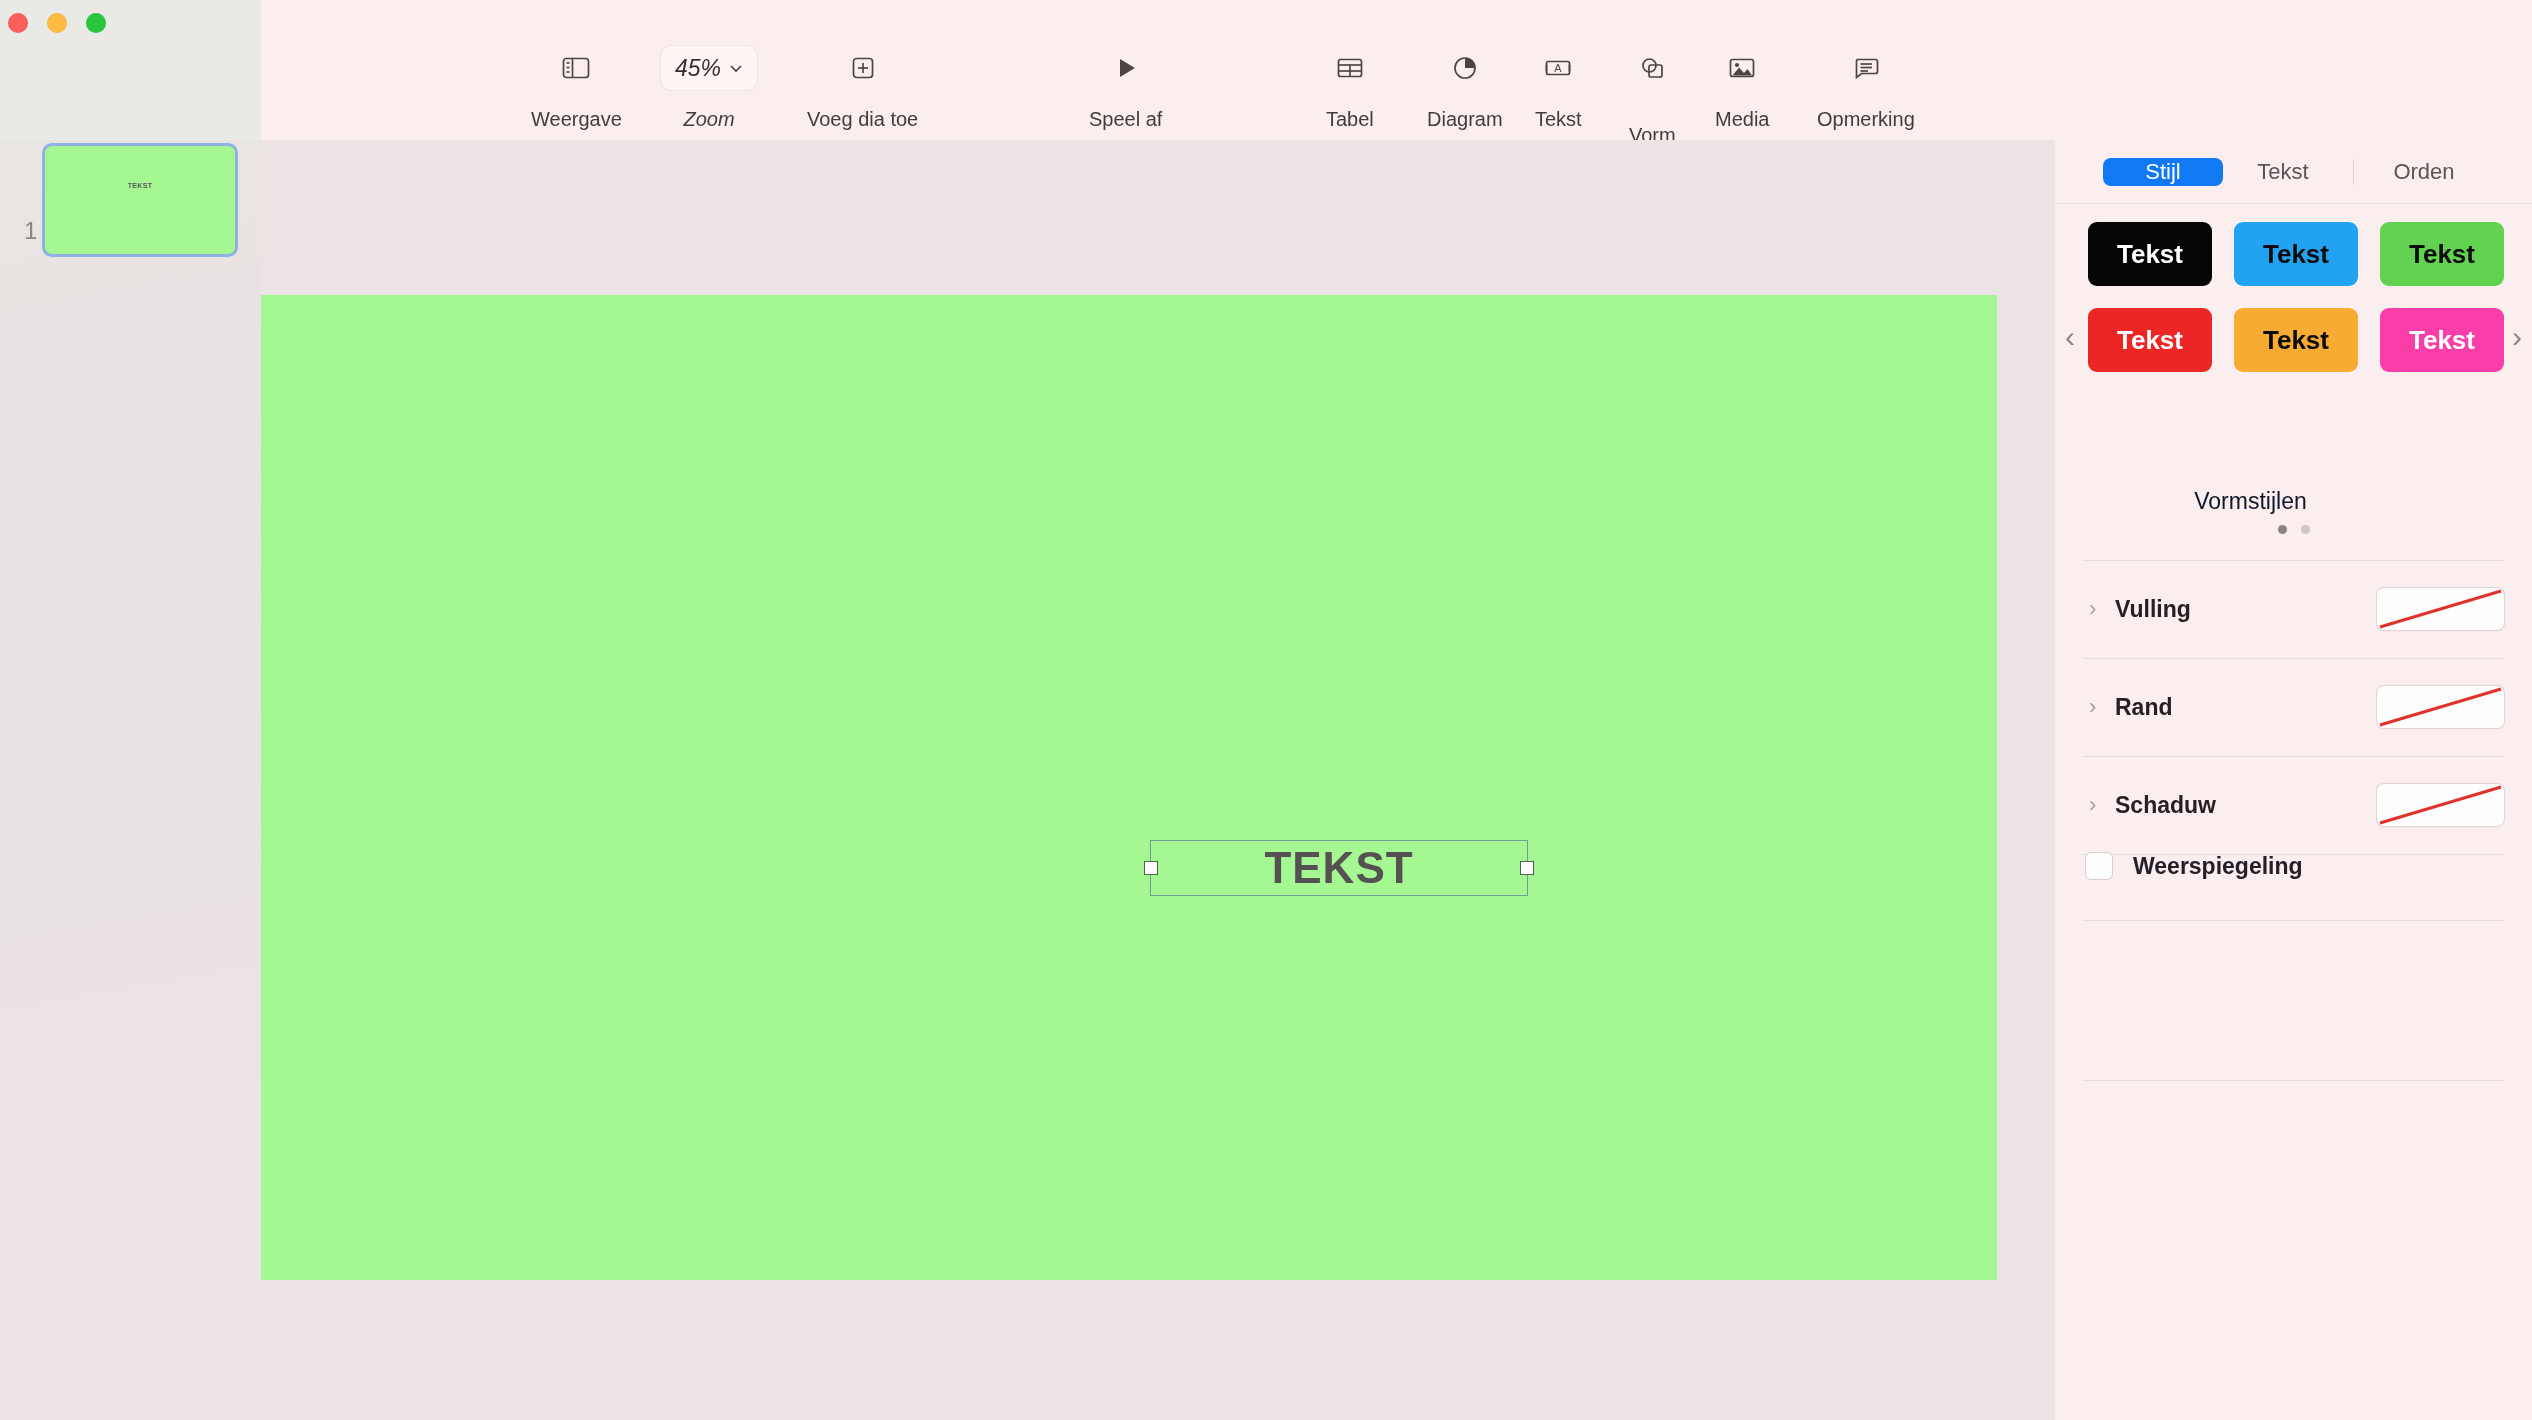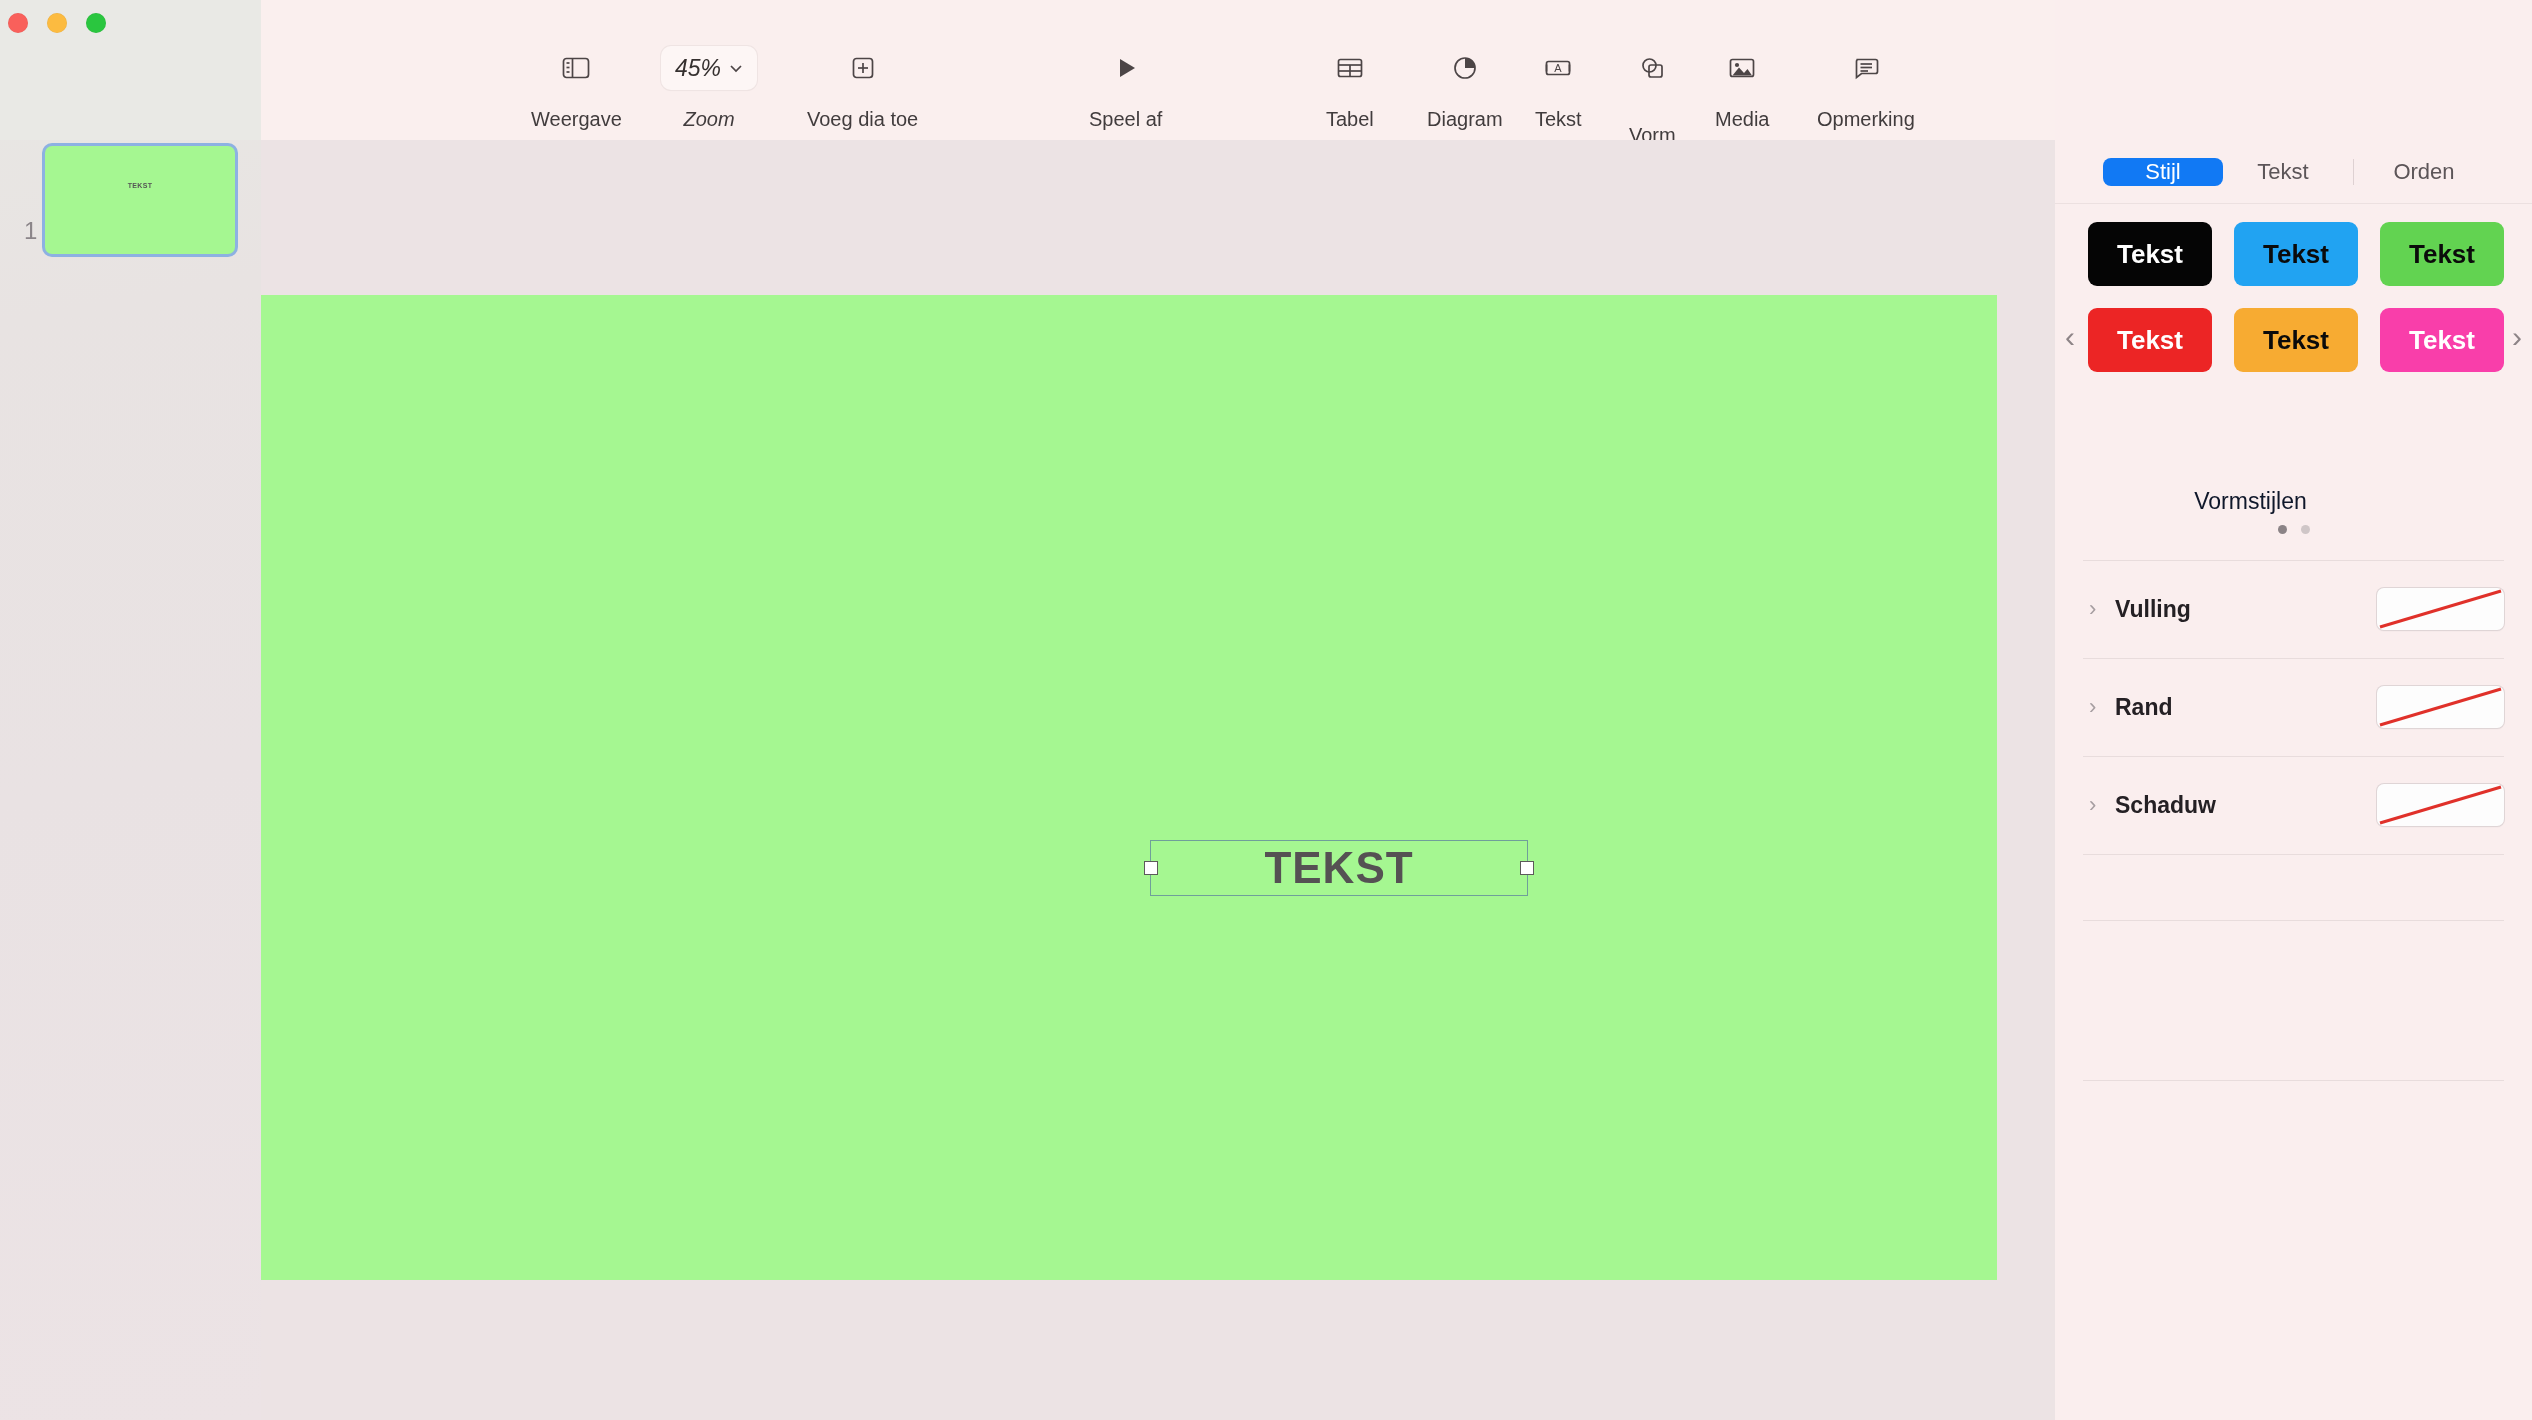--- a/index.html
+++ b/index.html
@@ -448,18 +448,22 @@
       <div class="rp-chev">›</div>
       <div class="rp-row-label">Schaduw</div>
       <div class="nofill-swatch">
         <svg width="127" height="42" viewBox="0 0 127 42">
             <line x1="3" y1="39" x2="124" y2="3" stroke="#e0312a" stroke-width="3"></line>
           </svg>
       </div>
     </div>
     <div class="rp-div" style="top:854px;"></div>
 
+    <div id="reflect-row">
+      <div id="reflect-box"></div>
+      <div id="reflect-label">Weerspiegeling</div>
+    </div>
     <div class="rp-div" style="top:920px;"></div>
 
     <div class="rp-div" style="top:1080px;"></div>
 
   </div>
 </div>
 
 </body></html>

